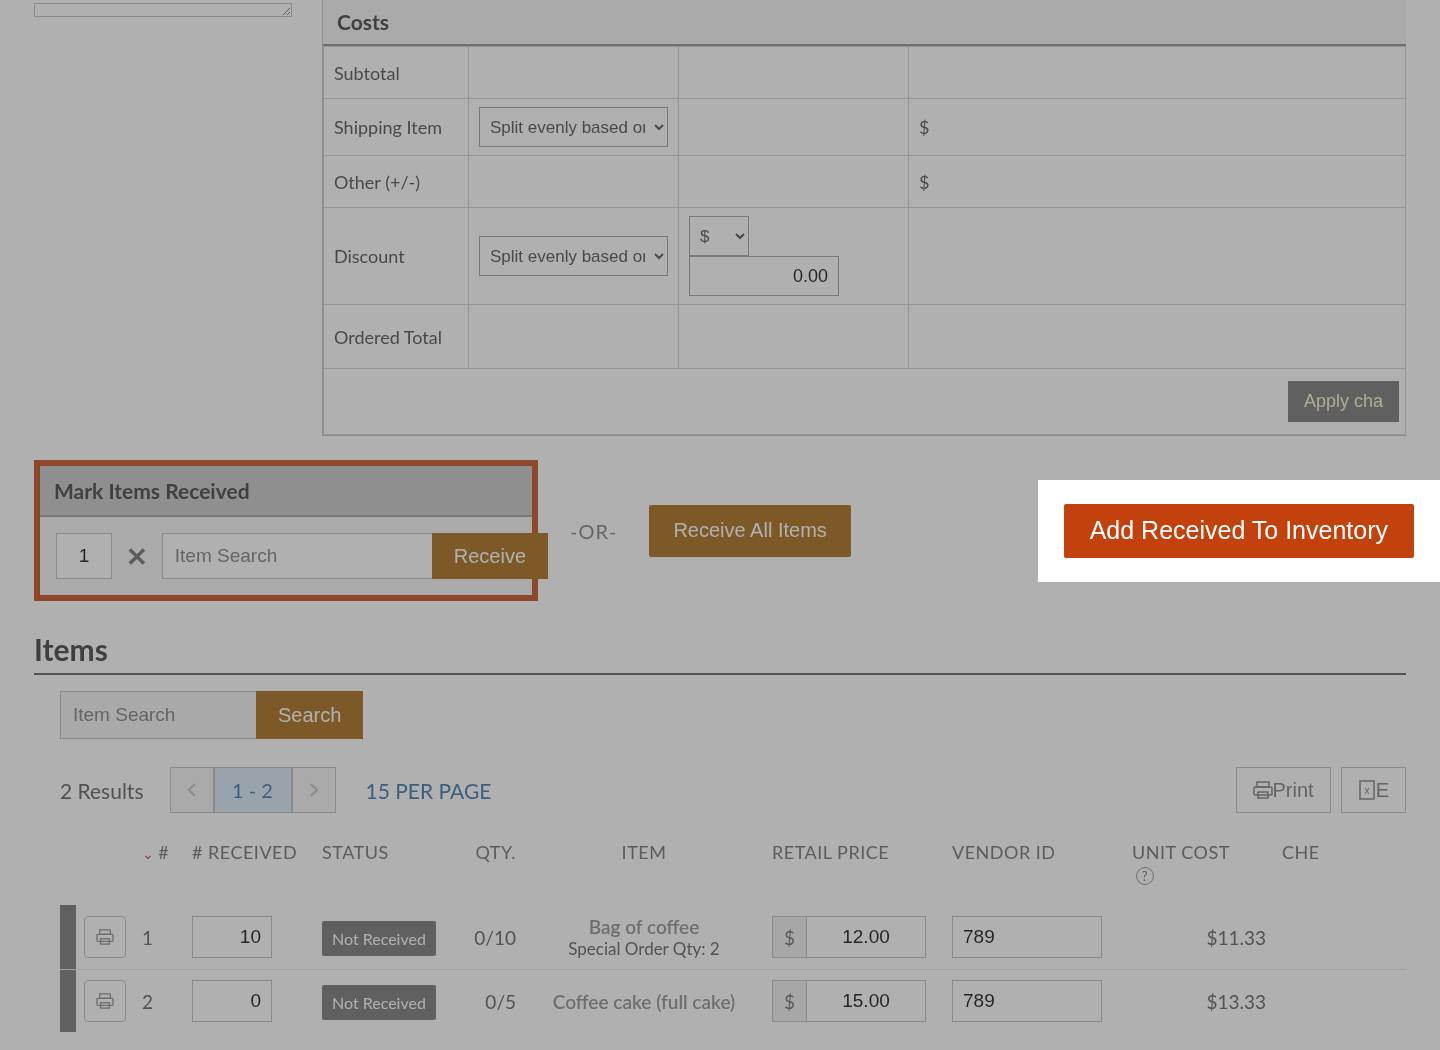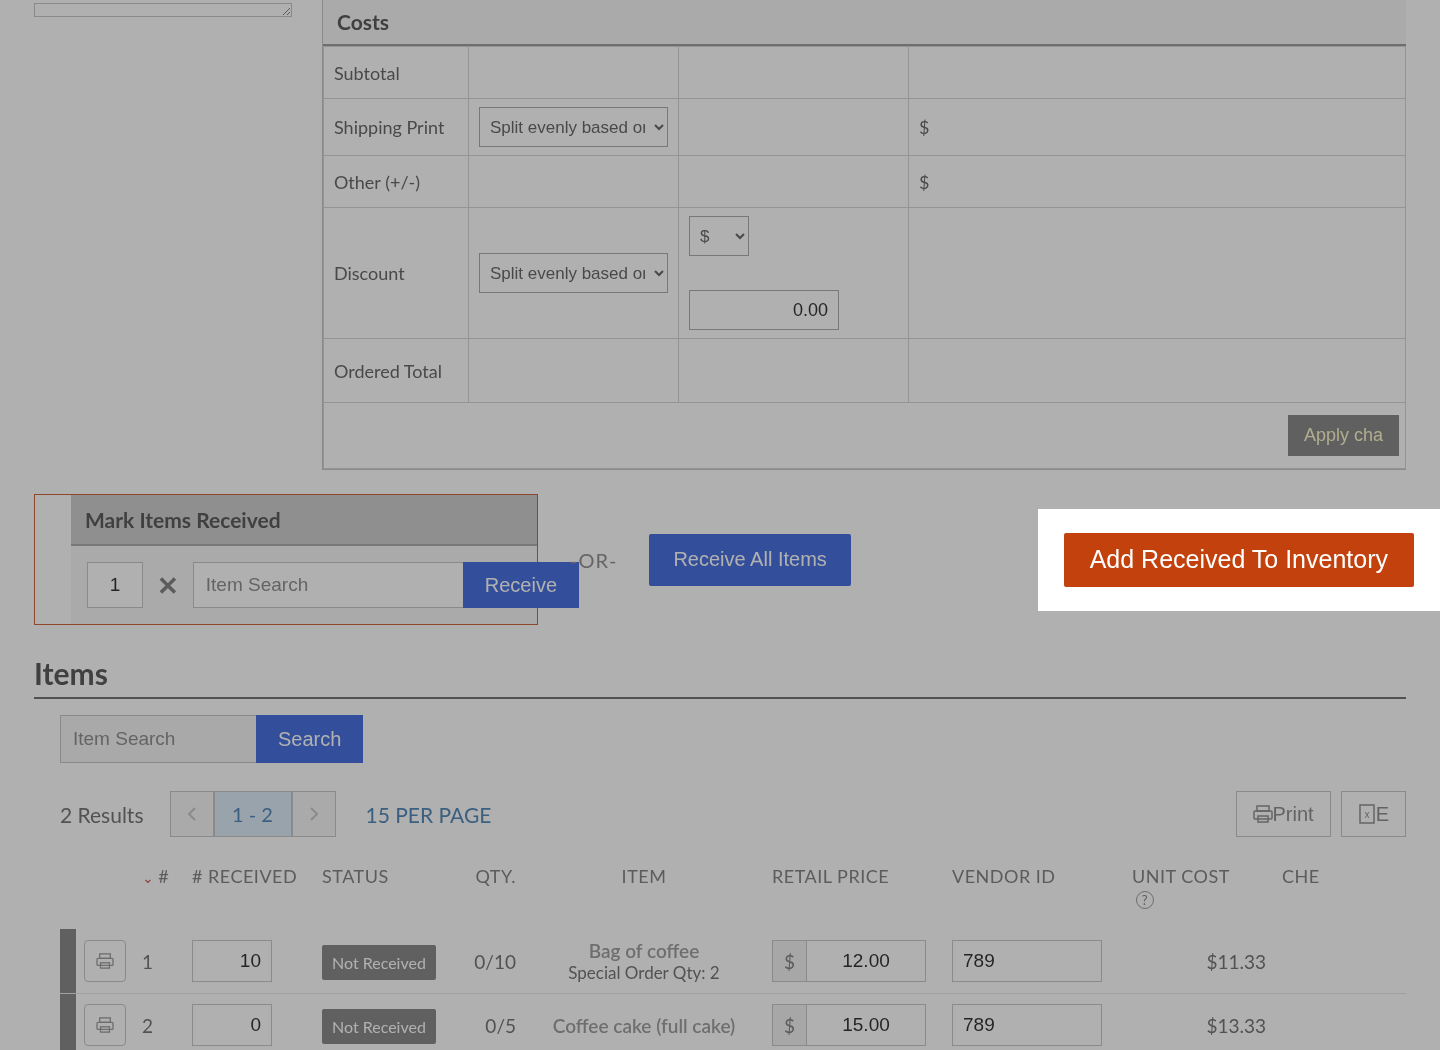--- a/index.html
+++ b/index.html
@@ -67,40 +67,38 @@
     padding: 0 6px;
     color: #444;
   }
   select.cur { width: 60px; }
   input.amount {
     width: 150px; height: 40px;
     border: 1px solid #999;
     text-align: right;
     padding: 0 10px;
     font-size: 18px;
-    margin-top: 34px;
   }
   .apply-row td { text-align: right; padding: 12px 6px; }
   .btn-gray {
     background: #6d6d6d; color: #fef9c3;
     border: none; padding: 10px 16px;
     font-size: 18px;
   }
 
   
   .mark-and-buttons {
     display: flex;
     align-items: center;
     margin-top: 24px;
     gap: 20px;
   }
   .mark-panel {
     width: 504px;
-    border: 1px solid #c2410c;
-    padding-left: 36px;
+    border: 6px solid #c2410c;
   }
   .mark-header {
     background: #c4c4c4;
     font-weight: 700;
     font-size: 21px;
     padding: 12px 14px;
     border-bottom: 2px solid #999;
   }
   .mark-body {
     background: #f5f5f5;
@@ -120,21 +118,21 @@
   }
   .search-recv { display: flex; flex: 1; }
   input.item-recv-search {
     flex: 1; height: 46px;
     border: 1px solid #bbb;
     border-right: none;
     padding: 0 12px;
     font-size: 19px;
   }
   .btn-blue {
-    background: #1d4ed8; color: #fff;
+    background: #a16207; color: #fff;
     border: none;
     height: 46px;
     padding: 0 22px;
     font-size: 20px;
     cursor: pointer;
   }
   .or-text {
     color: #777; font-size: 20px; letter-spacing: 1px;
     margin: 0 12px;
   }
@@ -295,21 +293,21 @@
       <div class="costs-header">Costs</div>
       <table class="costs-table">
         <tbody>
             <tr>
           <td class="label">Subtotal</td>
           <td class="sel-col"></td>
           <td class="cur-col"></td>
           <td class="amt-col"></td>
         </tr>
         <tr>
-          <td class="label">Shipping Print</td>
+          <td class="label">Shipping Item</td>
           <td class="sel-col">
             <select class="split">
               <option>Split evenly based on</option>
             </select>
           </td>
           <td class="cur-col"></td>
           <td class="amt-col">$</td>
         </tr>
         <tr>
           <td class="label">Other (+/-)</td>

